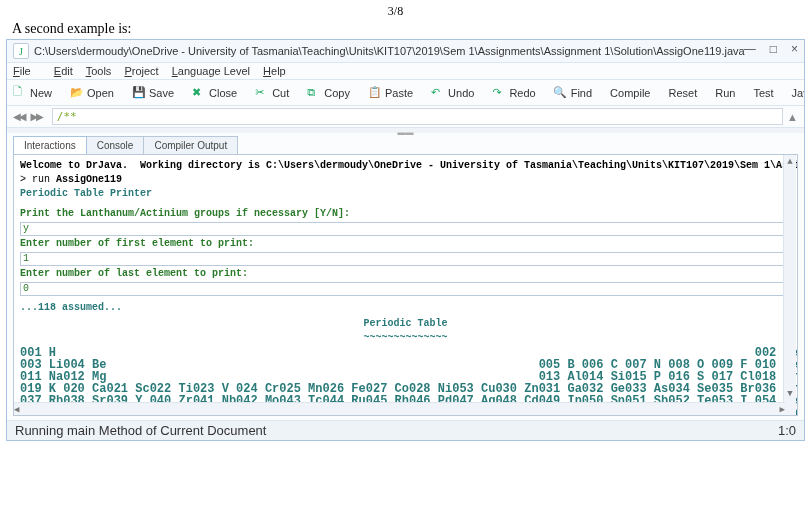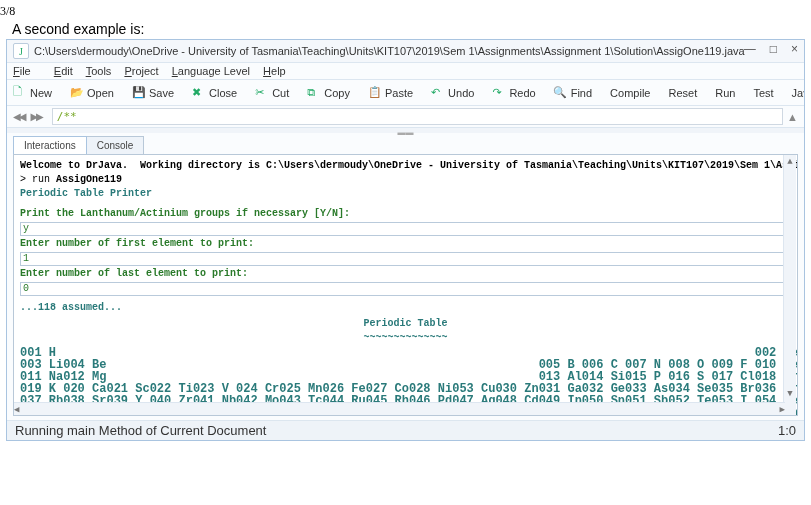--- a/index.html
+++ b/index.html
@@ -1,17 +1,17 @@
 <!DOCTYPE html>
 <html><head>
 <meta charset="utf-8">
 <style>
   body{margin:0;background:#fff;font-family:Arial,sans-serif;font-size:11px;color:#000;width:811px}
-  .page-num{text-align:left;padding:4px 20px 0 0;font-size:12px;font-family:"Times New Roman",serif}
-  .caption{font-family:Liberation Sans, sans-serif;font-size:14px;padding:2px 0 2px 12px}
+  .page-num{text-align:center;padding:4px 20px 0 0;font-size:12px;font-family:"Times New Roman",serif}
+  .caption{font-family:Liberation Serif, serif;font-size:14px;padding:2px 0 2px 12px}
   .win{border:1px solid #a9c4e0;margin:0 6px 4px 6px;background:#fafcfe}
   .titlebar{display:flex;align-items:center;padding:3px 6px;font-size:11px;color:#333;background:#f4f7fb;border-bottom:1px solid #dce6f0;position:relative}
   .titlebar .j-icon{width:14px;height:14px;margin-right:5px;display:inline-flex;align-items:center;justify-content:center;font-family:serif;color:#2a6;border:1px solid #bcd;border-radius:2px;font-size:10px;background:#fff}
   .win-ctrls{position:absolute;right:6px;top:2px;display:flex;gap:14px;font-size:12px;color:#555}
   .win-ctrls span{cursor:default}
   .menubar{padding:2px 6px;font-size:11px;color:#333;border-bottom:1px solid #dce6f0}
   .menubar span{margin-right:10px}
   .menubar u{text-decoration:underline}
   .toolbar{display:flex;align-items:center;padding:3px 6px;border-bottom:1px solid #dce6f0;white-space:nowrap;overflow:hidden}
   .tb-btn{display:inline-flex;align-items:center;margin-right:18px;color:#333}
@@ -126,20 +126,21 @@
     <span class="nav-arrows">▶▶</span>
     <div class="comment-field">/**</div>
     <span style="color:#888">▲</span>
   </div>
 
   <div class="splitter">▬▬</div>
 
   <div class="tabs">
     <div class="tab active">Interactions</div>
     <div class="tab">Console</div>
+    <div class="tab">Compiler Output</div>
   </div>
 
   <div class="console">
     <div class="black bold">Welcome to DrJava.  Working directory is C:\Users\dermoudy\OneDrive - University of Tasmania\Teaching\Units\KIT107\2019\Sem 1\Assignments\Assignment 1\Solution</div>
     <div class="black"><span>&gt; run </span><span class="bold">AssigOne119</span></div>
     <div class="teal bold">Periodic Table Printer</div>
     <div style="height:6px"></div>
     <div class="green bold">Print the Lanthanum/Actinium groups if necessary [Y/N]:</div>
     <div class="inputline green">y</div>
     <div class="green bold">Enter number of first element to print:</div>

